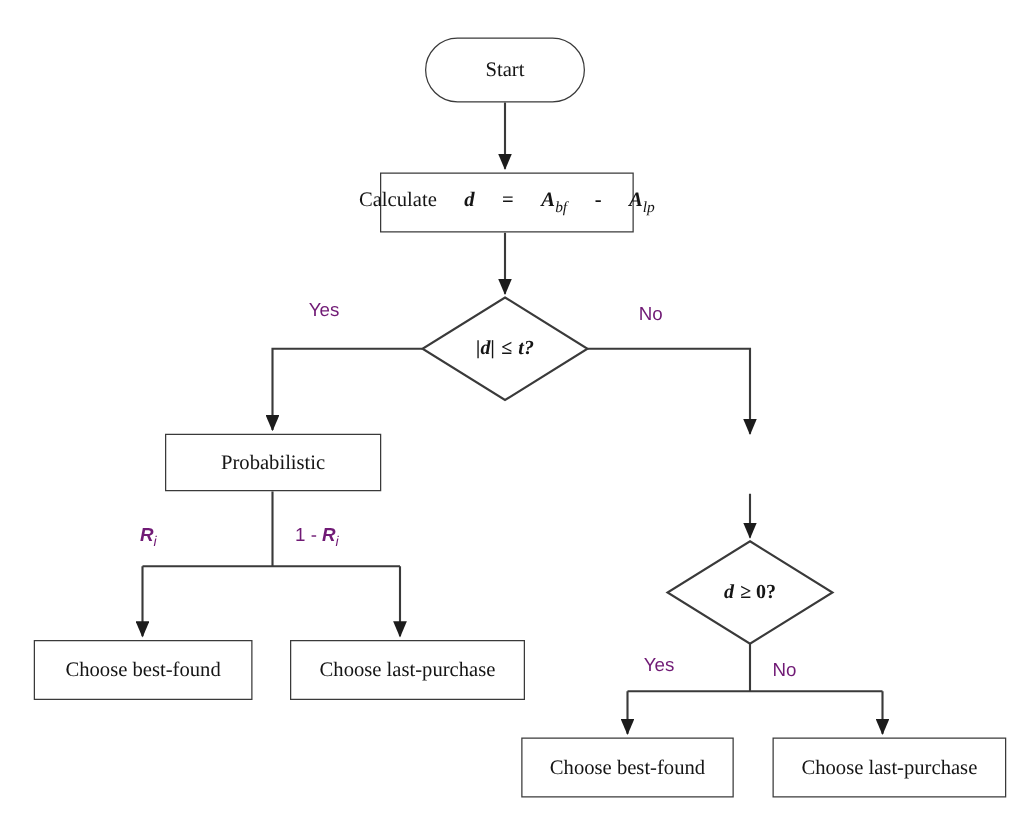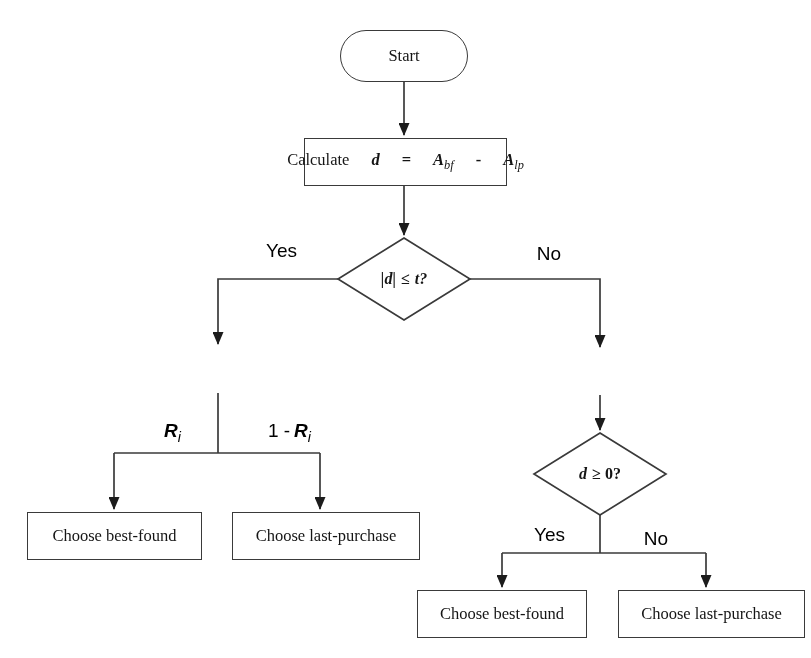--- a/index.html
+++ b/index.html
@@ -34,23 +34,23 @@
     font-size:16px;
     white-space:nowrap;
   }
   .calc-row{display:flex;align-items:flex-start;gap:22px;}
   .m{font-style:italic;font-weight:bold;}
   .mb{font-weight:bold;}
   sub{font-size:0.75em;font-style:italic;font-weight:normal;}
   .edge-label{
     position:absolute;
     font-family:"Liberation Sans", sans-serif;
-    font-size:19px;
-    color:#000000;
-    text-align:right;
+    font-size:15px;
+    color:#701a75;
+    text-align:left;
     white-space:nowrap;
   }
   .edge-label .rb{font-weight:bold;font-style:italic;}
   .edge-label sub{font-family:"Liberation Sans", sans-serif;}
   .edge-label .rp{margin-right:4px;font-weight:normal;font-style:normal;}
 </style>
 </head>
 <body>
 
 <div class="canvas">
@@ -102,20 +102,23 @@
       <span class="m"><span>A</span><sub>lp</sub></span>
     </span>
   </div>
 
   <div class="dlabel" style="left:354px;top:265px;width:100px;height:28px;">
     <span class="m">|d|</span>
     <span class="mb">≤</span>
     <span class="m">t?</span>
   </div>
 
+  <div class="node" style="left:132px;top:347px;width:173px;height:46px;">
+    <span>Probabilistic</span>
+  </div>
 
 
   <div class="dlabel" style="left:550px;top:460px;width:100px;height:28px;">
     <span class="m">d</span>
     <span class="mb">≥ 0?</span>
   </div>
 
   <div class="node" style="left:27px;top:512px;width:175px;height:48px;">
     <span>Choose best-found</span>
   </div>
@@ -126,21 +129,21 @@
   <div class="node" style="left:417px;top:590px;width:170px;height:48px;">
     <span>Choose best-found</span>
   </div>
   <div class="node" style="left:618px;top:590px;width:187px;height:48px;">
     <span>Choose last-purchase</span>
   </div>
 
   <div class="edge-label" style="left:247px;top:240px;width:50px;">Yes</div>
   <div class="edge-label" style="left:511px;top:243px;width:50px;">No</div>
 
-  <div class="edge-label" style="left:126px;top:420px;width:55px;">
+  <div class="edge-label" style="left:112px;top:420px;width:55px;">
     <span class="rb">R</span><sub>i</sub>
   </div>
   <div class="edge-label" style="left:236px;top:420px;width:75px;">
     <span class="rp">1 -</span><span class="rb">R</span><sub>i</sub>
   </div>
 
   <div class="edge-label" style="left:515px;top:524px;width:50px;">Yes</div>
   <div class="edge-label" style="left:618px;top:528px;width:50px;">No</div>
 
 </div>

